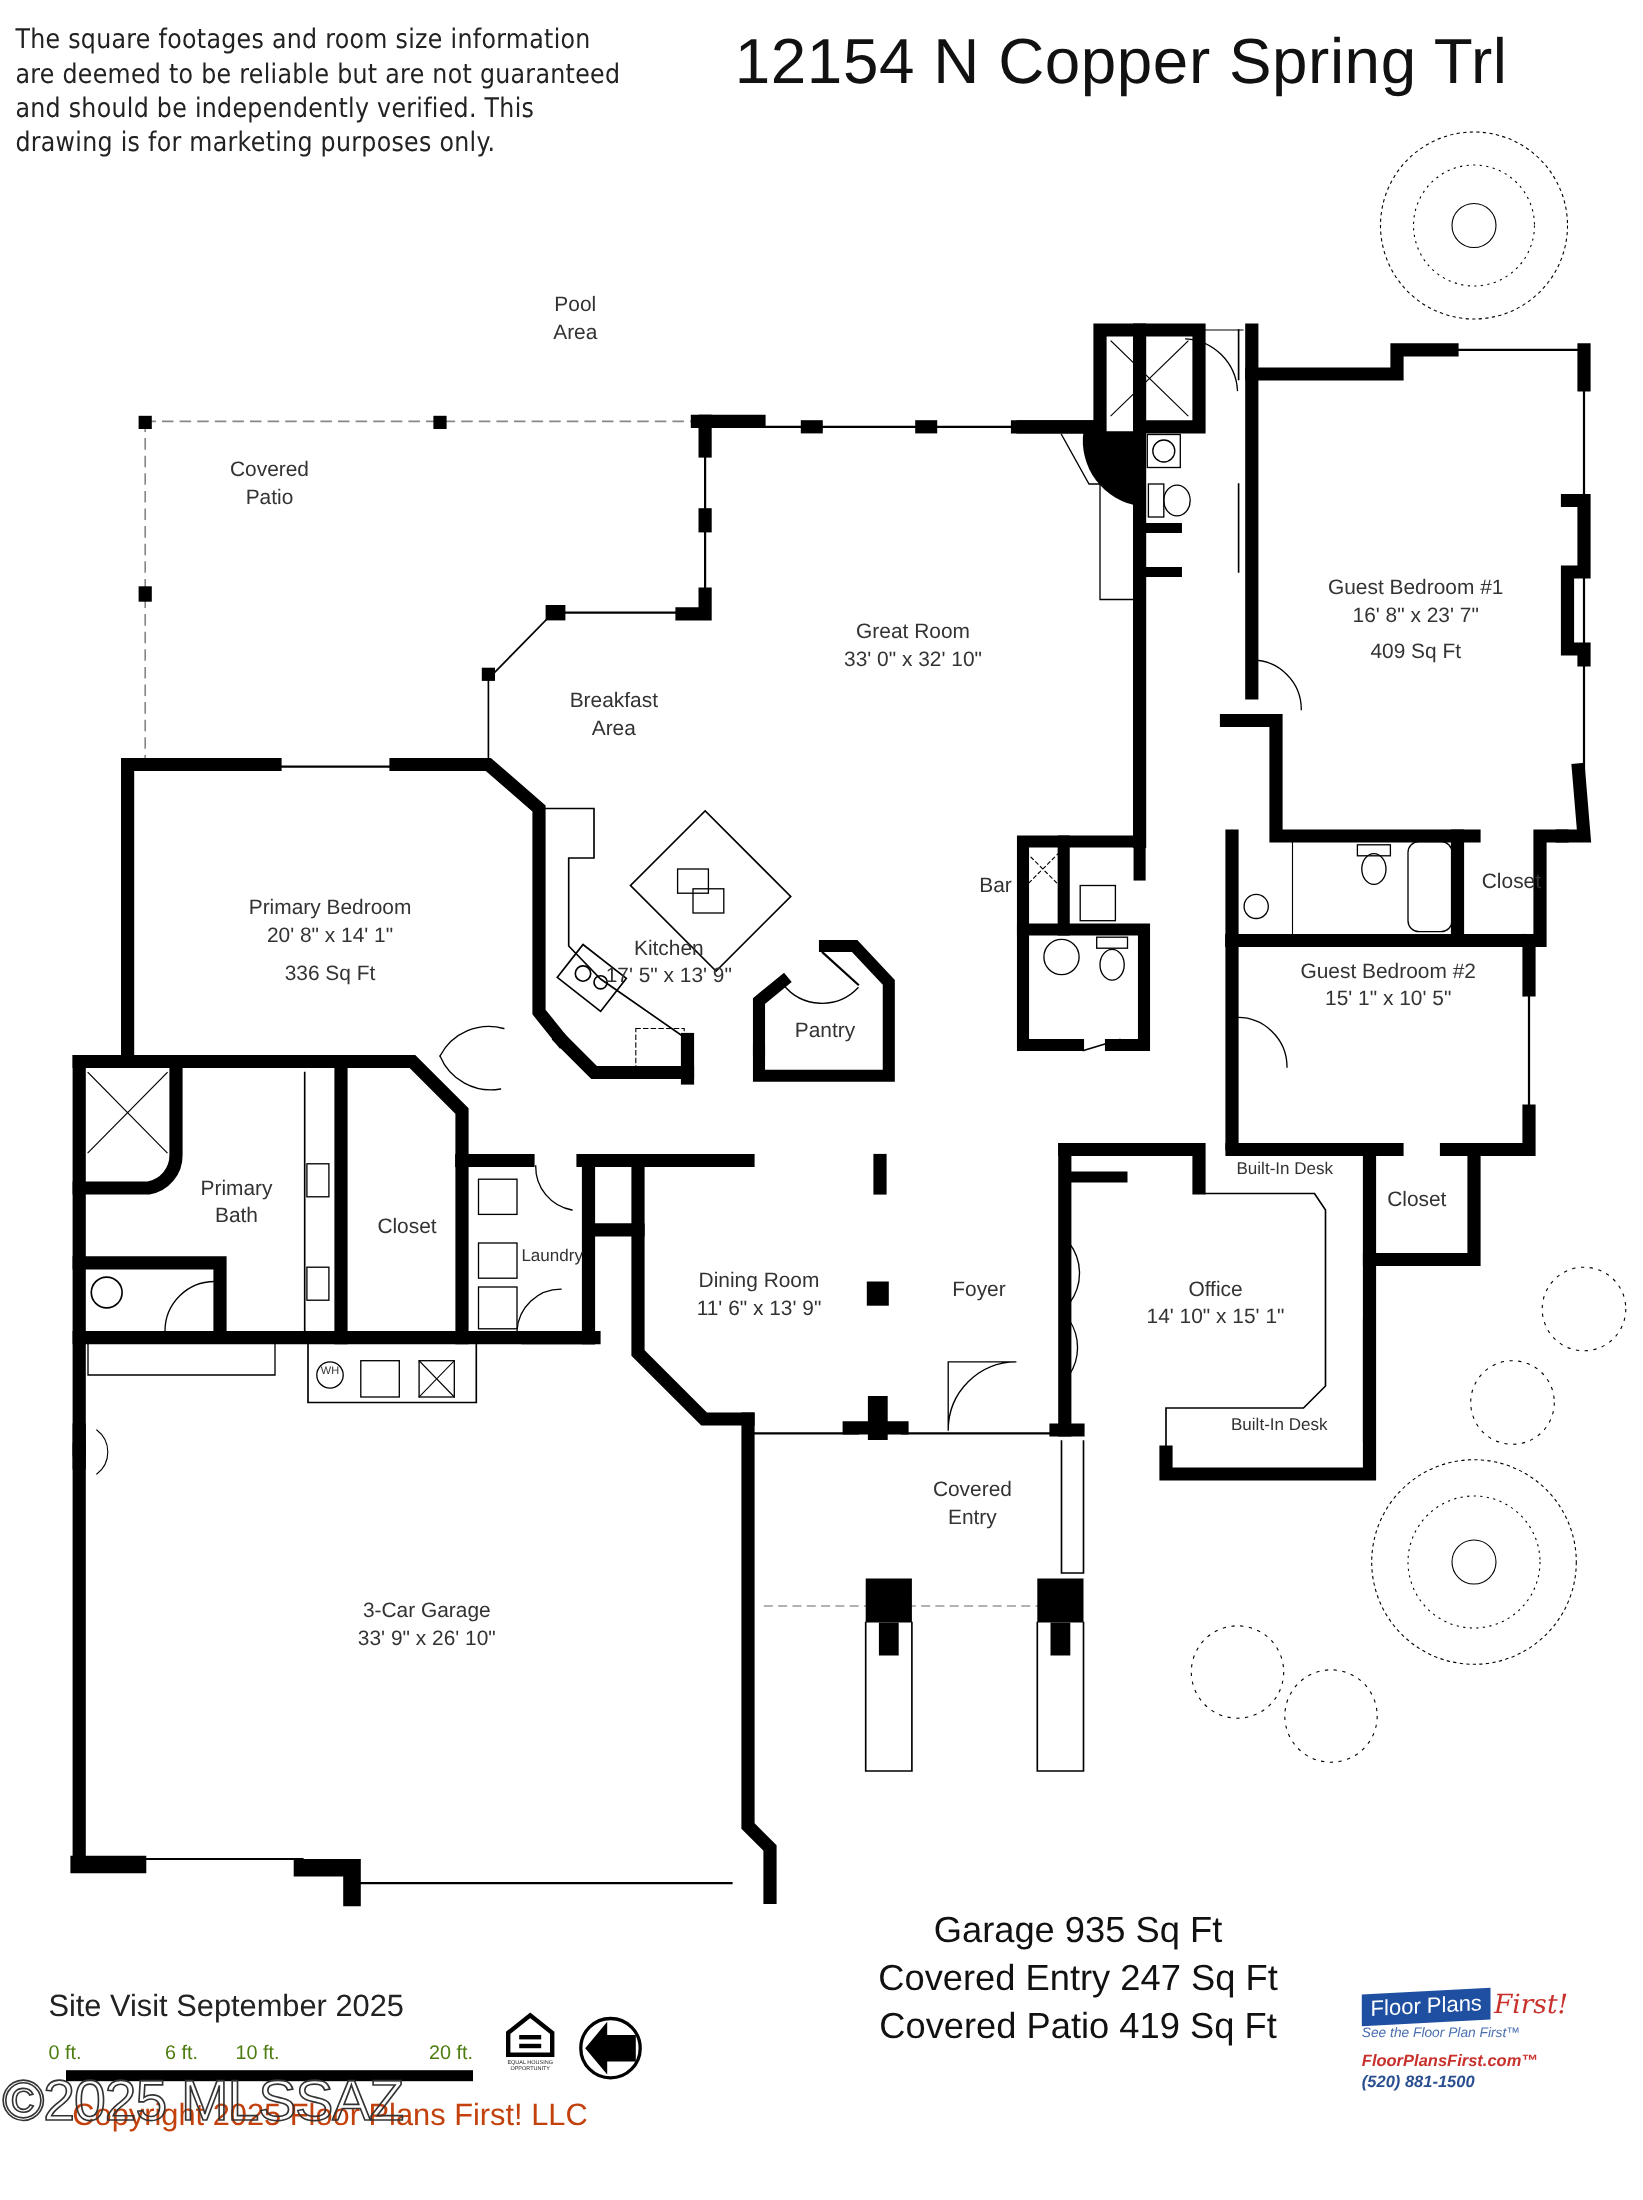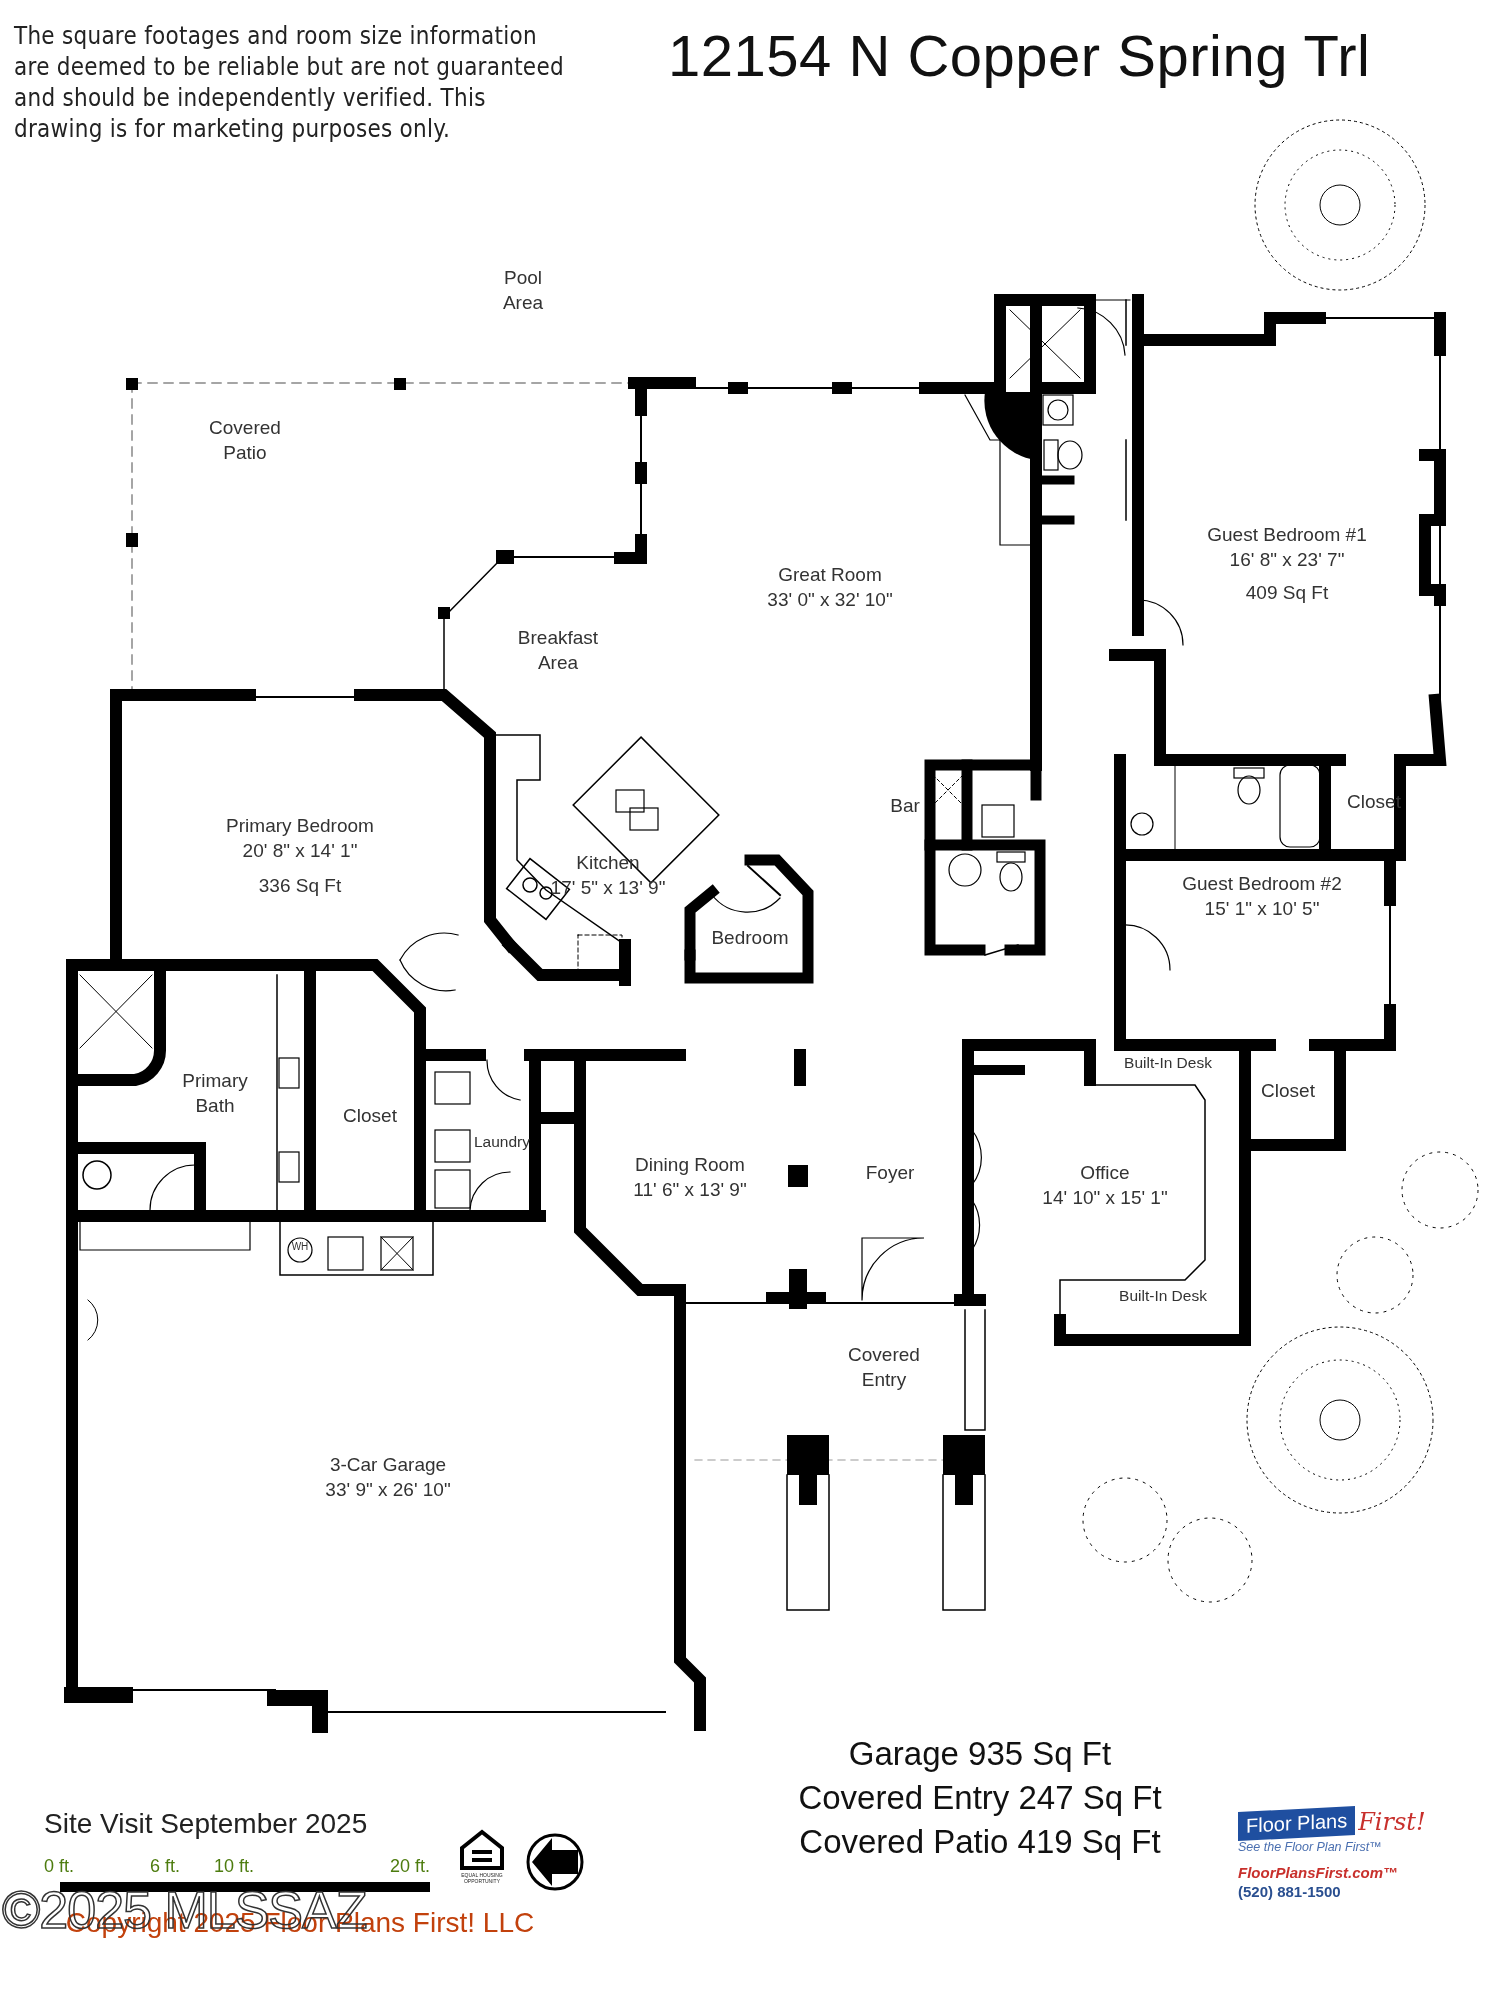--- a/index.html
+++ b/index.html
@@ -14,21 +14,21 @@
   .area-summary { left:700px; top:1732px; width:560px; text-align:center; font-size:33px; line-height:44px; color:#111; }
   .site-visit { left:44px; top:1808px; font-size:28px; color:#222; white-space:nowrap; }
   .scale-lbl { position:absolute; top:1856px; font-size:18px; color:#4d7c0f; white-space:nowrap; }
   .copyright { left:0; top:1905px; width:600px; text-align:center; font-size:28px; line-height:36px; color:#c2410c; }
   .watermark { left:2px; top:1880px; font-size:52px; color:transparent; -webkit-text-stroke:1.5px #333; white-space:nowrap; letter-spacing:-1px; }
   .logo { left:1238px; top:1808px; width:200px; }
   .logo-box { display:inline-block; background:#1f4fa0; color:#fff; font-size:20px; padding:3px 8px; transform:skewY(-3deg); }
   .logo-first { color:#c8302c; font-style:italic; font-size:24px; font-family:"DejaVu Serif", serif; margin-left:3px; }
   .logo-tag { color:#4a6fb0; font-style:italic; font-size:12.5px; margin-top:2px; }
   .logo-url { color:#c8302c; font-style:italic; font-weight:bold; font-size:15px; margin-top:10px; }
-  .logo-phone { color:#2a4f90; font-weight:bold; font-size:15px; margin-top:2px; }
+  .logo-phone { color:#2a4f90; font-style:italic; font-weight:bold; font-size:15px; margin-top:2px; }
 </style>
 </head>
 <body>
 
 <div class="abs disclaimer">
   <div>The square footages and room size information</div>
   <div>are deemed to be reliable but are not guaranteed</div>
   <div>and should be independently verified. This</div>
   <div>drawing is for marketing purposes only.</div>
 </div>
@@ -257,21 +257,21 @@
 <div class="lbl" style="left:300px;top:813px;">
   <div>Primary Bedroom</div>
   <div>20' 8" x 14' 1"</div>
   <div style="margin-top:10px">336 Sq Ft</div>
 </div>
 <div class="lbl" style="left:608px;top:850px;">
   <div>Kitchen</div>
   <div>17' 5" x 13' 9"</div>
 </div>
 <div class="lbl" style="left:750px;top:925px;">
-  <div>Bedroom</div>
+  <div>Pantry</div>
 </div>
 <div class="lbl" style="left:905px;top:793px;">
   <div>Bar</div>
 </div>
 <div class="lbl" style="left:1374px;top:789px;">
   <div>Closet</div>
 </div>
 <div class="lbl" style="left:1262px;top:871px;">
   <div>Guest Bedroom #2</div>
   <div>15' 1" x 10' 5"</div>

